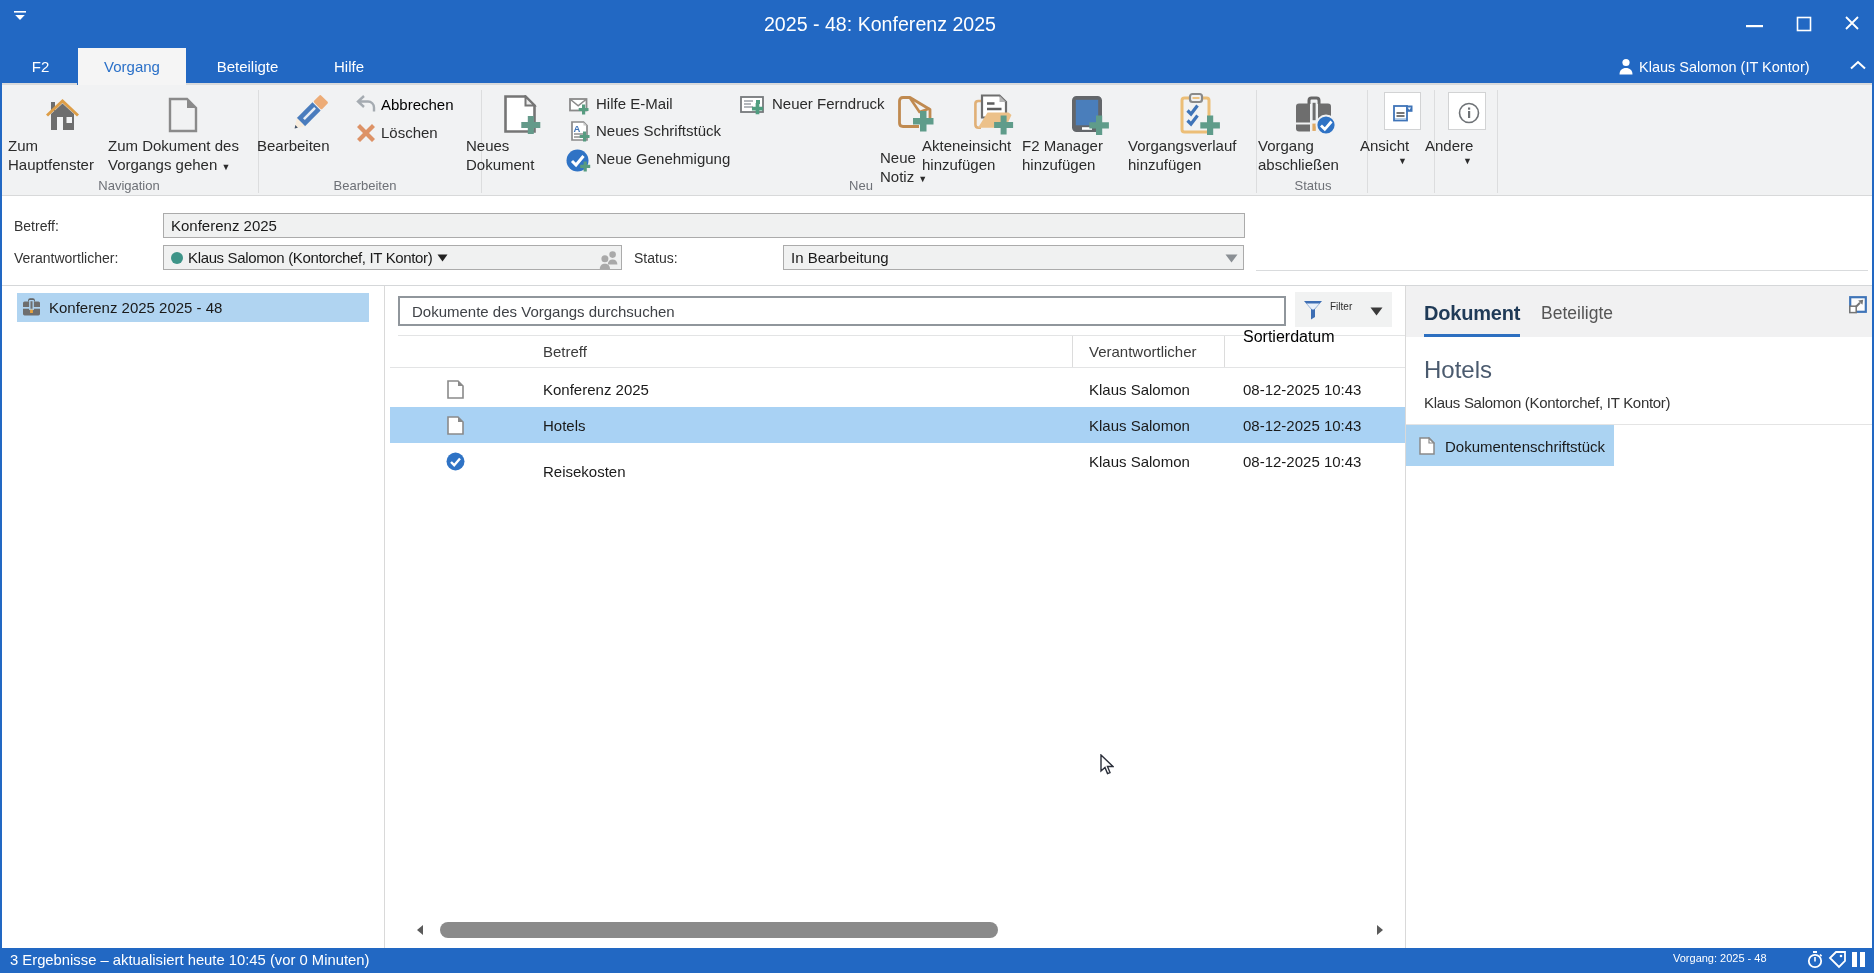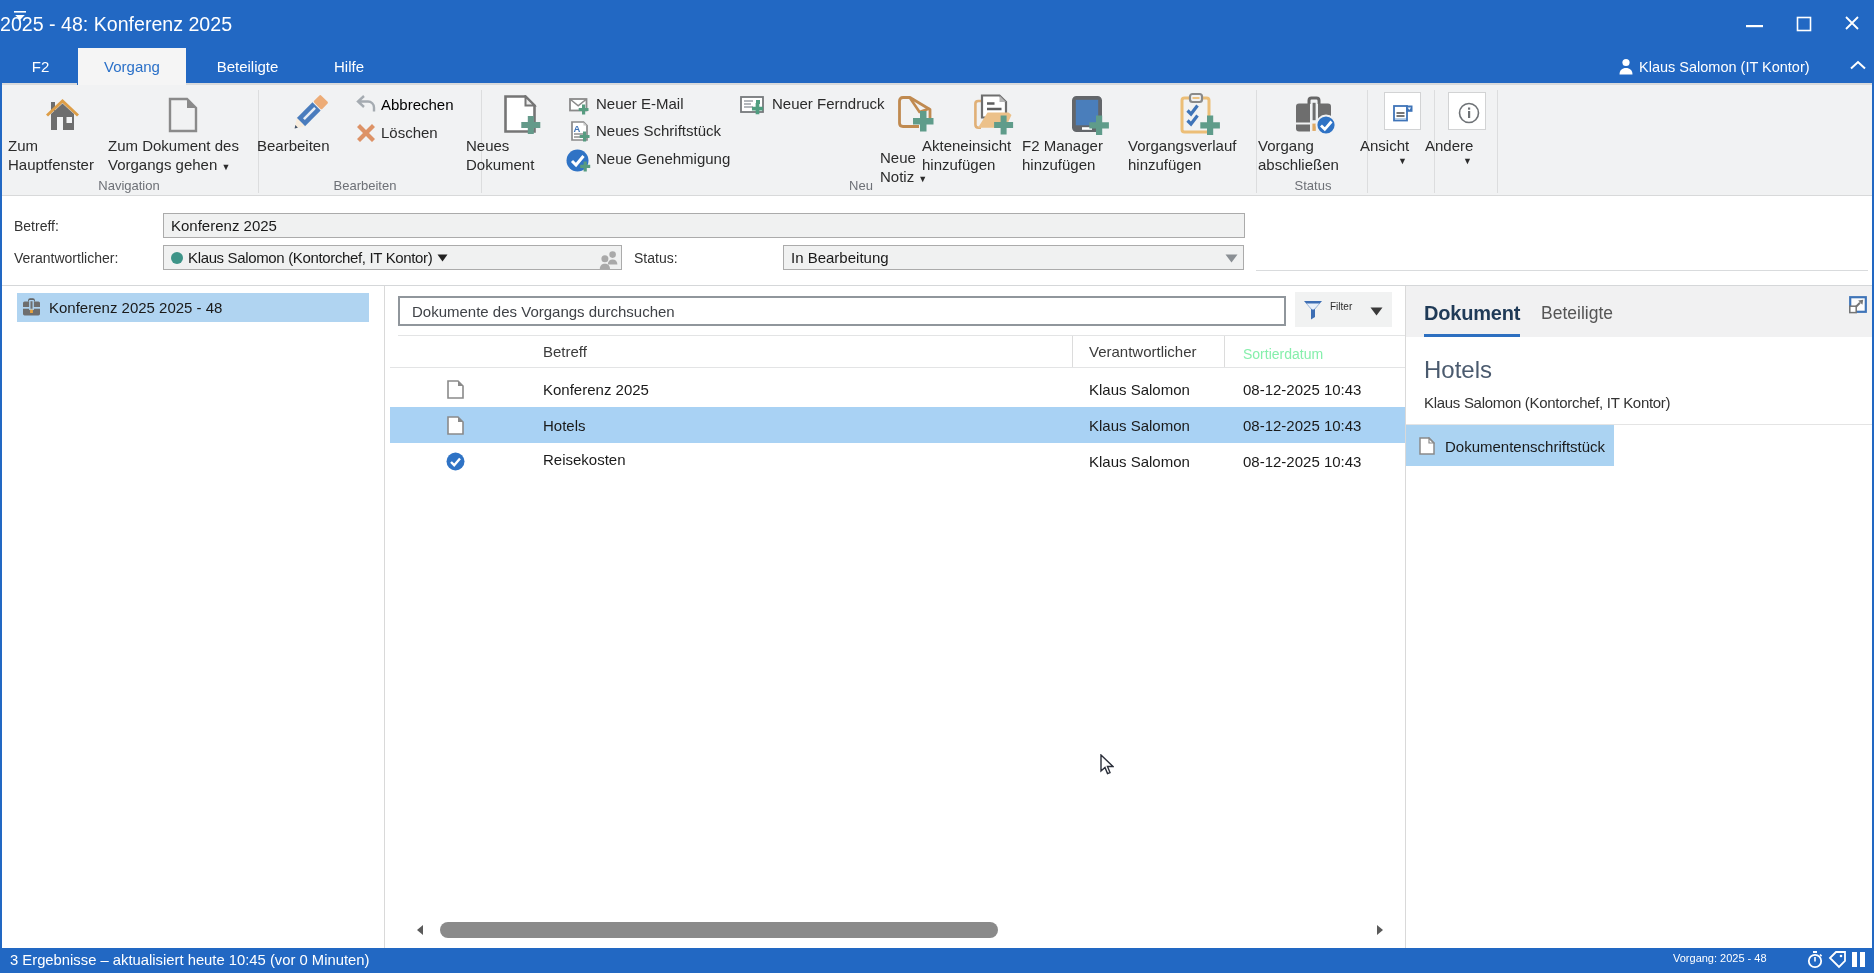--- a/index.html
+++ b/index.html
@@ -1,21 +1,21 @@
 <!DOCTYPE html>
 <html><head>
 <meta charset="utf-8">
 <style>
 * { margin:0; padding:0; box-sizing:border-box; }
 html,body { width:1874px; height:973px; overflow:hidden; }
 body { font-family:"Liberation Sans", sans-serif; background:#2268c3; position:relative; }
 .abs { position:absolute; }
 
 #titlebar { left:0; top:0; width:1874px; height:48px; background:#2268c3; }
-#title { left:0; top:13px; width:1760px; color:#fff; font-size:19.6px; }
+#title { left:0; top:13px; width:1760px; text-align:center; color:#fff; font-size:19.6px; }
 
 #tabrow { left:0; top:48px; width:1874px; height:37px; background:#2268c3; }
 .tab { top:48px; height:37px; line-height:37px; color:#fff; font-size:15px; text-align:center; }
 
 #ribbon { left:2px; top:85px; width:1870px; height:111px; background:#f1f2f3; border-bottom:1px solid #d8d9da; }
 .rsep { top:90px; height:103px; width:1px; background:#dcddde; }
 .glabel { top:178px; height:16px; font-size:13px; color:#6d7076; text-align:center; }
 .bigbtn { font-size:15px; color:#2b2b2b; line-height:19px; }
 .smalltxt { font-size:15px; color:#2b2b2b; }
 .disabled { color:#000000; }
@@ -103,21 +103,21 @@
  <path d="M1.5 1.5 h20 l9 9 v26 h-29 z" fill="#fff" stroke="#757575" stroke-width="2.6"></path>
  <path d="M21.5 1.5 l9 9 h-9 z" fill="#ededed" stroke="#757575" stroke-width="2"></path>
  <path d="M23.8 21 h6 v6 h6.5 v6 h-6.5 v6 h-6 v-6 h-6.5 v-6 h6.5 z" fill="#649a8a"></path>
 </svg>
 <div class="bigbtn abs" style="left:466px;top:136px;width:108px">Neues<br>Dokument</div>
 <svg class="abs" style="left:569px;top:98px" width="24" height="22" viewBox="0 0 24 22">
  <rect x="1" y="1" width="16.5" height="11.5" fill="#fff" stroke="#8a8a8a" stroke-width="1.8"></rect>
  <path d="M1.5 1.5 9.2 7.8 17 1.5" fill="none" stroke="#8a8a8a" stroke-width="1.6"></path>
  <path d="M13 6.6 h3.2 v3.3 h3.3 v3.2 h-3.3 v3.3 h-3.2 v-3.3 h-3.3 v-3.2 h3.3 z" fill="#579b80"></path>
 </svg>
-<div class="smalltxt abs" style="left:596px;top:95px">Neuer E-Mail</div>
+<div class="smalltxt abs" style="left:596px;top:95px">Hilfe E-Mail</div>
 <svg class="abs" style="left:571px;top:121px" width="22" height="22" viewBox="0 0 22 22">
  <path d="M1 1 h11.5 l3.5 3.5 V19 H1 z" fill="#fff" stroke="#8a8a8a" stroke-width="1.7"></path>
  <path d="M12.5 1 l3.5 3.5 h-3.5 z" fill="#c9c9c9"></path>
  <text x="2.6" y="10.6" font-size="9.5" font-weight="bold" fill="#3f74b8" font-family="Liberation Sans, sans-serif">A</text>
  <path d="M3 13 h9.5 M3 16 h9.5" stroke="#8f8f8f" stroke-width="1.7"></path>
  <path d="M12 10.6 h3.2 v3.3 h3.3 v3.2 h-3.3 v3.3 h-3.2 v-3.3 h-3.3 v-3.2 h3.3 z" fill="#579b80"></path>
 </svg>
 <div class="smalltxt abs" style="left:596px;top:122px">Neues Schriftstück</div>
 <svg class="abs" style="left:566px;top:149px" width="28" height="25" viewBox="0 0 28 25">
  <circle cx="11.5" cy="11.5" r="11" fill="#2f73c5"></circle>
@@ -255,42 +255,42 @@
 <svg class="abs" style="left:1370px;top:307px" width="13" height="9" viewBox="0 0 13 9">
     <path d="M0.5 0.5 h12 L6.5 8.5z" fill="#3a3a3a"></path>
   </svg>
 
 <div class="abs" style="left:398px;top:335px;width:1007px;height:1px;background:#e3e4e5"></div>
 <div class="abs" style="left:390px;top:367px;width:1015px;height:1px;background:#e3e4e5"></div>
 <div class="abs" style="left:1072px;top:336px;width:1px;height:31px;background:#dcdcdc"></div>
 <div class="abs" style="left:1224px;top:336px;width:1px;height:31px;background:#dcdcdc"></div>
 <div class="abs" style="left:543px;top:343px;font-size:15px;color:#3b3b3b">Betreff</div>
 <div class="abs" style="left:1089px;top:343px;font-size:15px;color:#3b3b3b">Verantwortlicher</div>
-<div class="abs" style="left:1243px;top:346px;font-size:14px;color:#86efac">Sortierdatum</div>
+<div class="abs" style="left:1243px;top:328px;font-size:16px;color:#000000">Sortierdatum</div>
 
 <svg class="abs" style="left:447px;top:380px" width="17" height="19" viewBox="0 0 17 19">
  <path d="M1 1 h10 l5 5 v12 h-15 z" fill="#fff" stroke="#8a8a8a" stroke-width="1.6"></path>
  <path d="M11 1 l5 5 h-5 z" fill="#8a8a8a"></path>
 </svg>
 <div class="abs" style="left:543px;top:381px;font-size:15px;color:#1a1a1a">Konferenz 2025</div>
 <div class="abs" style="left:1089px;top:381px;font-size:15px;color:#1a1a1a">Klaus Salomon</div>
 <div class="abs" style="left:1243px;top:381px;font-size:15px;color:#1a1a1a">08-12-2025 10:43</div>
 <div class="abs" style="left:390px;top:407px;width:1015px;height:36px;background:#a9d2f4"></div>
 <svg class="abs" style="left:447px;top:416px" width="17" height="19" viewBox="0 0 17 19">
  <path d="M1 1 h10 l5 5 v12 h-15 z" fill="#fff" stroke="#8a8a8a" stroke-width="1.6"></path>
  <path d="M11 1 l5 5 h-5 z" fill="#8a8a8a"></path>
 </svg>
 <div class="abs" style="left:543px;top:417px;font-size:15px;color:#1a1a1a">Hotels</div>
 <div class="abs" style="left:1089px;top:417px;font-size:15px;color:#1a1a1a">Klaus Salomon</div>
 <div class="abs" style="left:1243px;top:417px;font-size:15px;color:#1a1a1a">08-12-2025 10:43</div>
 <svg class="abs" style="left:446px;top:452px" width="19" height="19" viewBox="0 0 19 19">
  <circle cx="9.5" cy="9.5" r="9" fill="#2f73c5"></circle>
  <path d="M5 10 8.2 13.2 14 6.5" fill="none" stroke="#fff" stroke-width="2.4"></path>
 </svg>
-<div class="abs" style="left:543px;top:451px;font-size:15px;color:#1a1a1a">Reisekosten</div>
+<div class="abs" style="left:543px;top:463px;font-size:15px;color:#1a1a1a">Reisekosten</div>
 <div class="abs" style="left:1089px;top:453px;font-size:15px;color:#1a1a1a">Klaus Salomon</div>
 <div class="abs" style="left:1243px;top:453px;font-size:15px;color:#1a1a1a">08-12-2025 10:43</div>
 
 <svg class="abs" style="left:414px;top:924px" width="12" height="12" viewBox="0 0 12 12">
     <path d="M9 1 3 6 9 11z" fill="#5a5a5a"></path>
   </svg>
 <div class="abs" style="left:440px;top:922px;width:558px;height:16px;background:#8a8a8a;border-radius:8px"></div>
 <svg class="abs" style="left:1374px;top:924px" width="12" height="12" viewBox="0 0 12 12">
     <path d="M3 1 9 6 3 11z" fill="#5a5a5a"></path>
   </svg>

